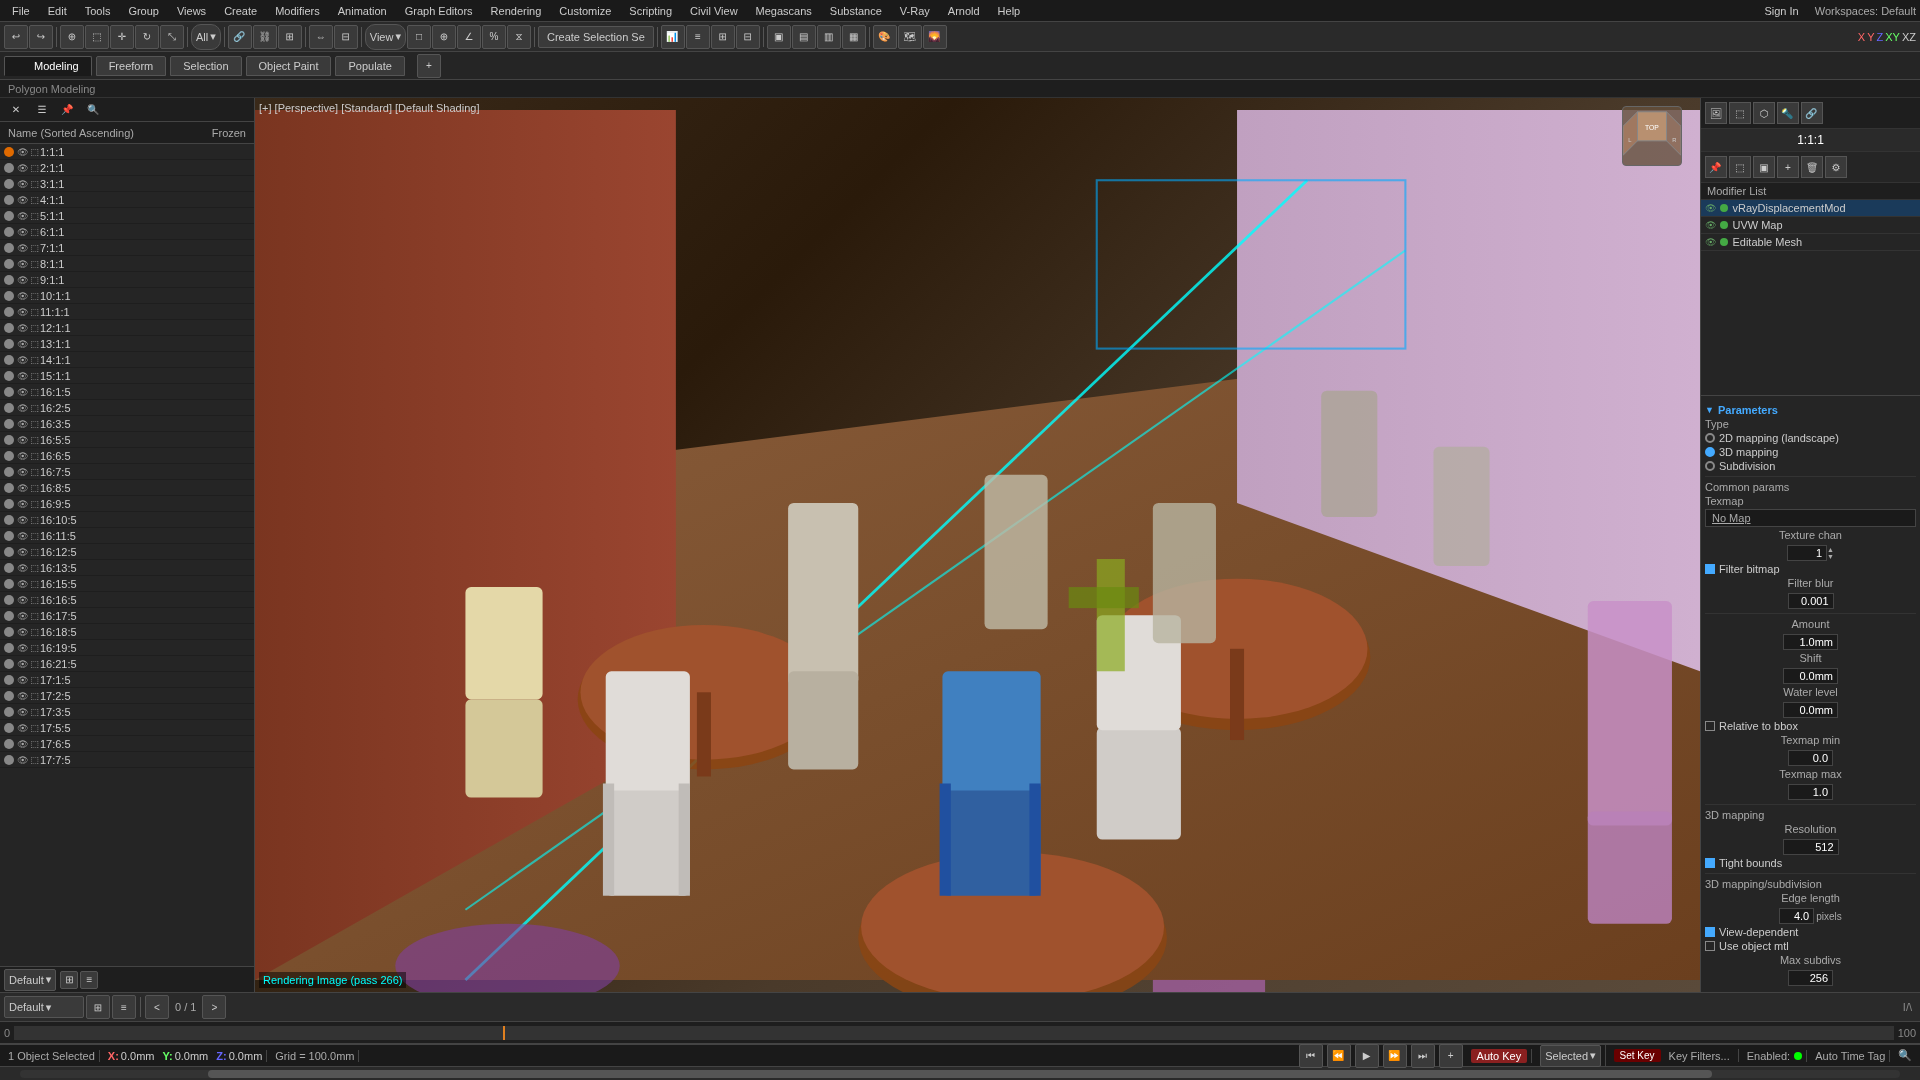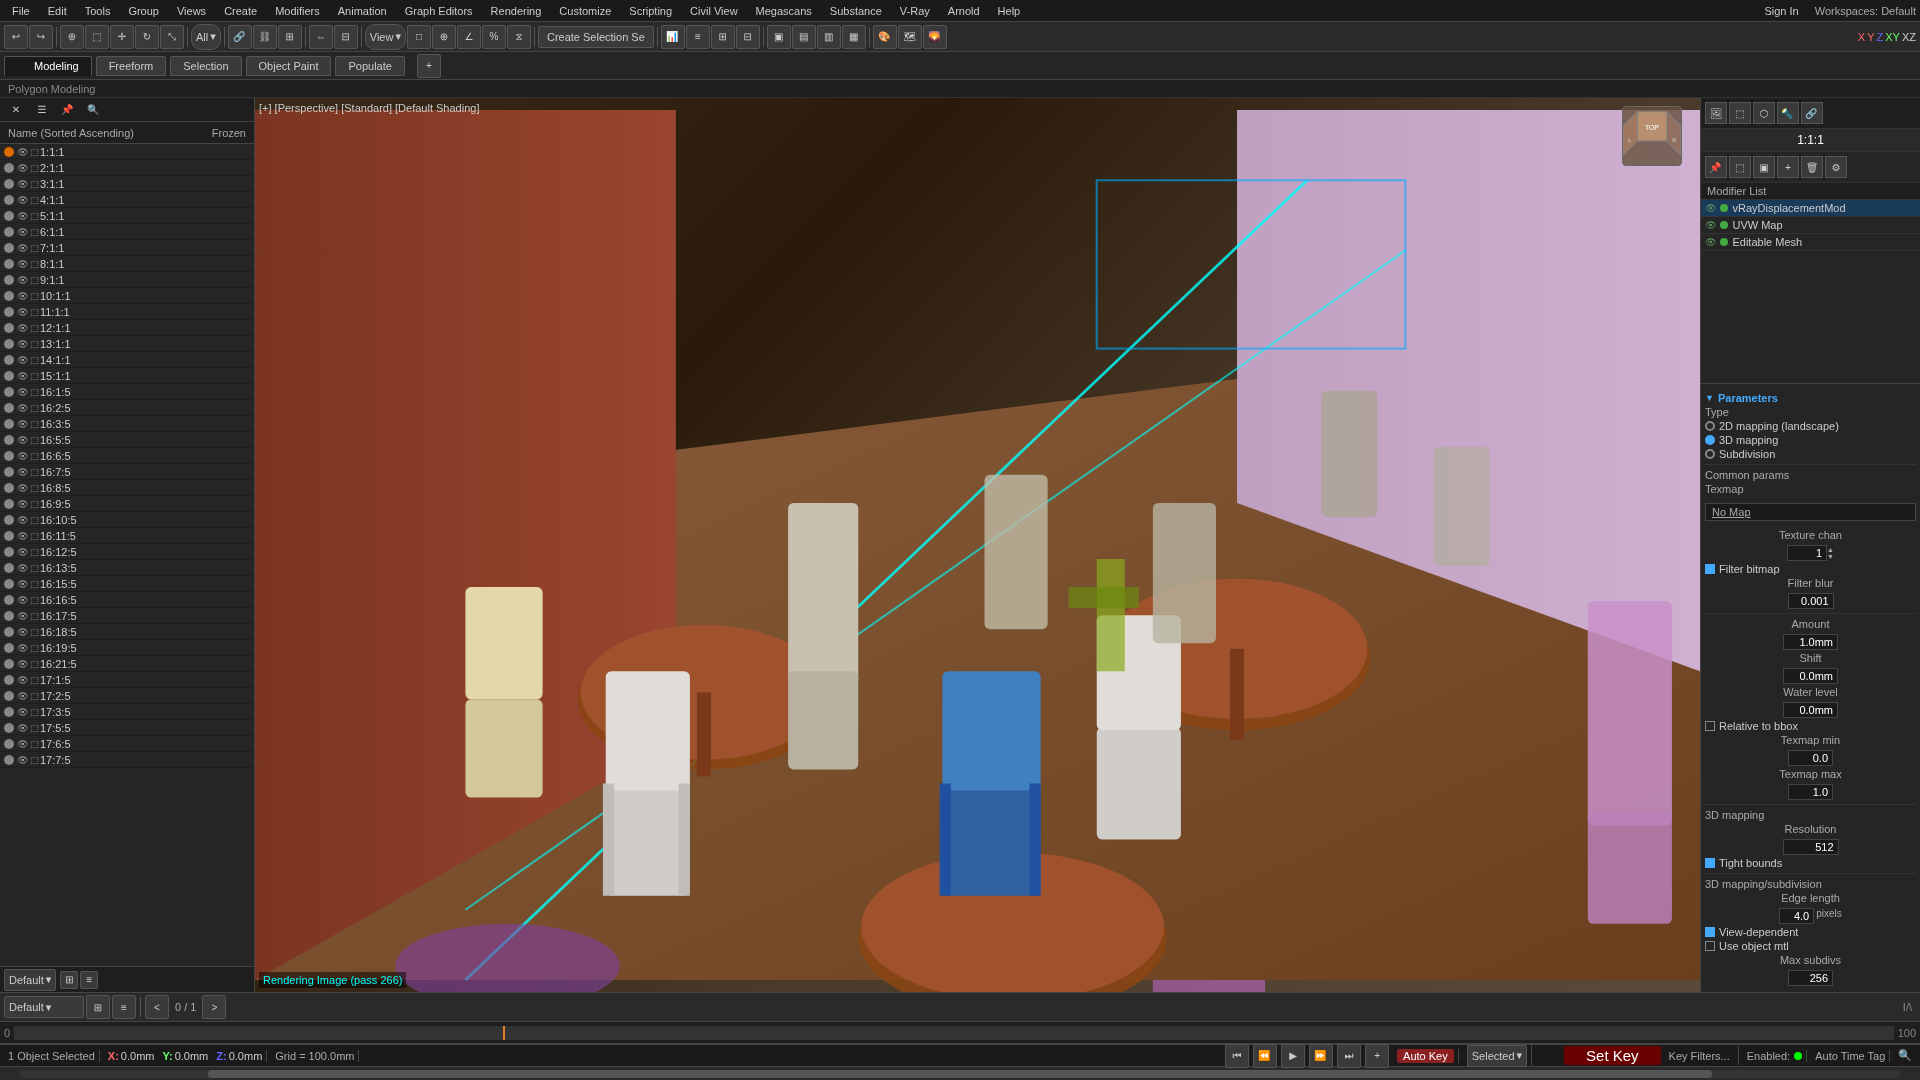--- a/index.html
+++ b/index.html
@@ -679,21 +679,21 @@
         <span>Subdivision</span>
       </div>
 
       <div class="params-divider"></div>
 
       <div style="font-size:11px;color:#aaa;margin:2px 0;">Common params</div>
 
       <div class="params-row">
         <span class="params-label">Texmap</span>
       </div>
-      <div style="background:#1a1a1a;border:1px solid #444;padding:2px 6px;margin:8px 0;font-size:11px;color:#aaa;cursor:pointer;text-decoration:underline;">No Map</div>
+      <div style="background:#1a1a1a;border:1px solid #444;padding:2px 6px;margin:2px 0;font-size:11px;color:#aaa;cursor:pointer;text-decoration:underline;">No Map</div>
 
       <div class="params-full-row">
         <span class="params-label">Texture chan</span>
         <div style="display:flex;align-items:center;">
           <input type="text" class="params-input" value="1" style="width: 40px;">
           <div class="spinner-arrows">
             <span class="spinner-arrow">▲</span>
             <span class="spinner-arrow">▼</span>
           </div>
         </div>
@@ -754,21 +754,21 @@
         <div class="checkbox-box checked"></div>
         <span>Tight bounds</span>
       </div>
 
       <div class="params-divider"></div>
 
       <div style="font-size:11px;color:#aaa;margin:2px 0;">3D mapping/subdivision</div>
 
       <div class="params-full-row">
         <span class="params-label">Edge length</span>
-        <div style="display:flex;align-items:flex-start;gap:2px;">
+        <div style="display:flex;align-items:center;gap:2px;">
           <input type="text" class="params-input" value="4.0" style="width: 35px;">
           <span style="font-size:10px;color:#aaa;">pixels</span>
         </div>
       </div>
 
       <div class="checkbox-row">
         <div class="checkbox-box checked"></div>
         <span>View-dependent</span>
       </div>
 
@@ -853,21 +853,21 @@
   </div>
 
   <div class="status-section">
     <div class="bottom-dropdown">
       <span>Selected</span>
       <span>▾</span>
     </div>
   </div>
 
   <div class="status-section">
-    <div style="background:#6a0000;color:#fff;padding:1px 22px;border-radius:2px;font-size:15px;cursor:pointer;margin-left:24px;">Set Key</div>
+    <div style="background:#6a0000;color:#fff;padding:1px 6px;border-radius:2px;font-size:10px;cursor:pointer;">Set Key</div>
     <div style="color:#aaa;font-size:11px;cursor:pointer;padding:0 4px;">Key Filters...</div>
   </div>
 
   <div class="status-section">
     <span>Enabled:</span>
     <span class="green-dot"></span>
   </div>
 
   <div class="status-section">
     <span>Auto Time Tag</span>

